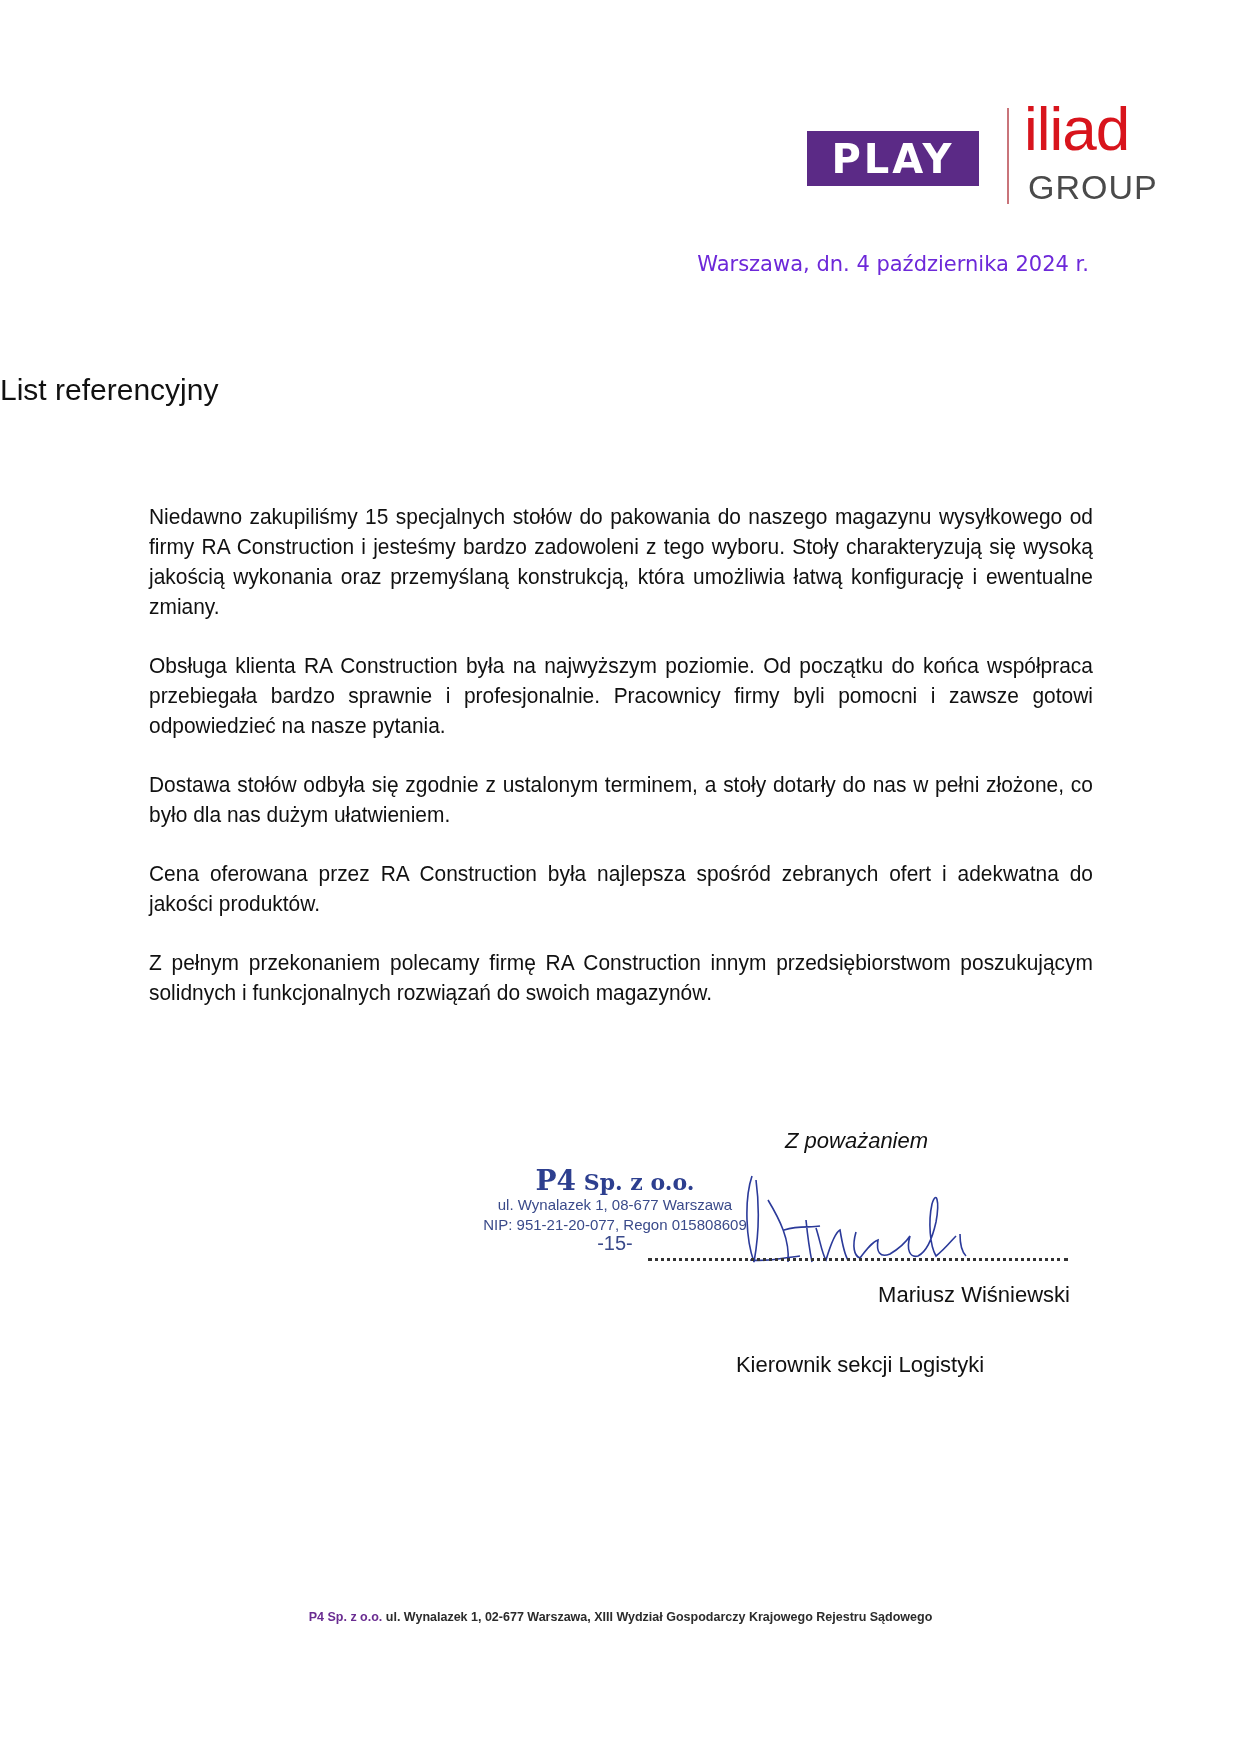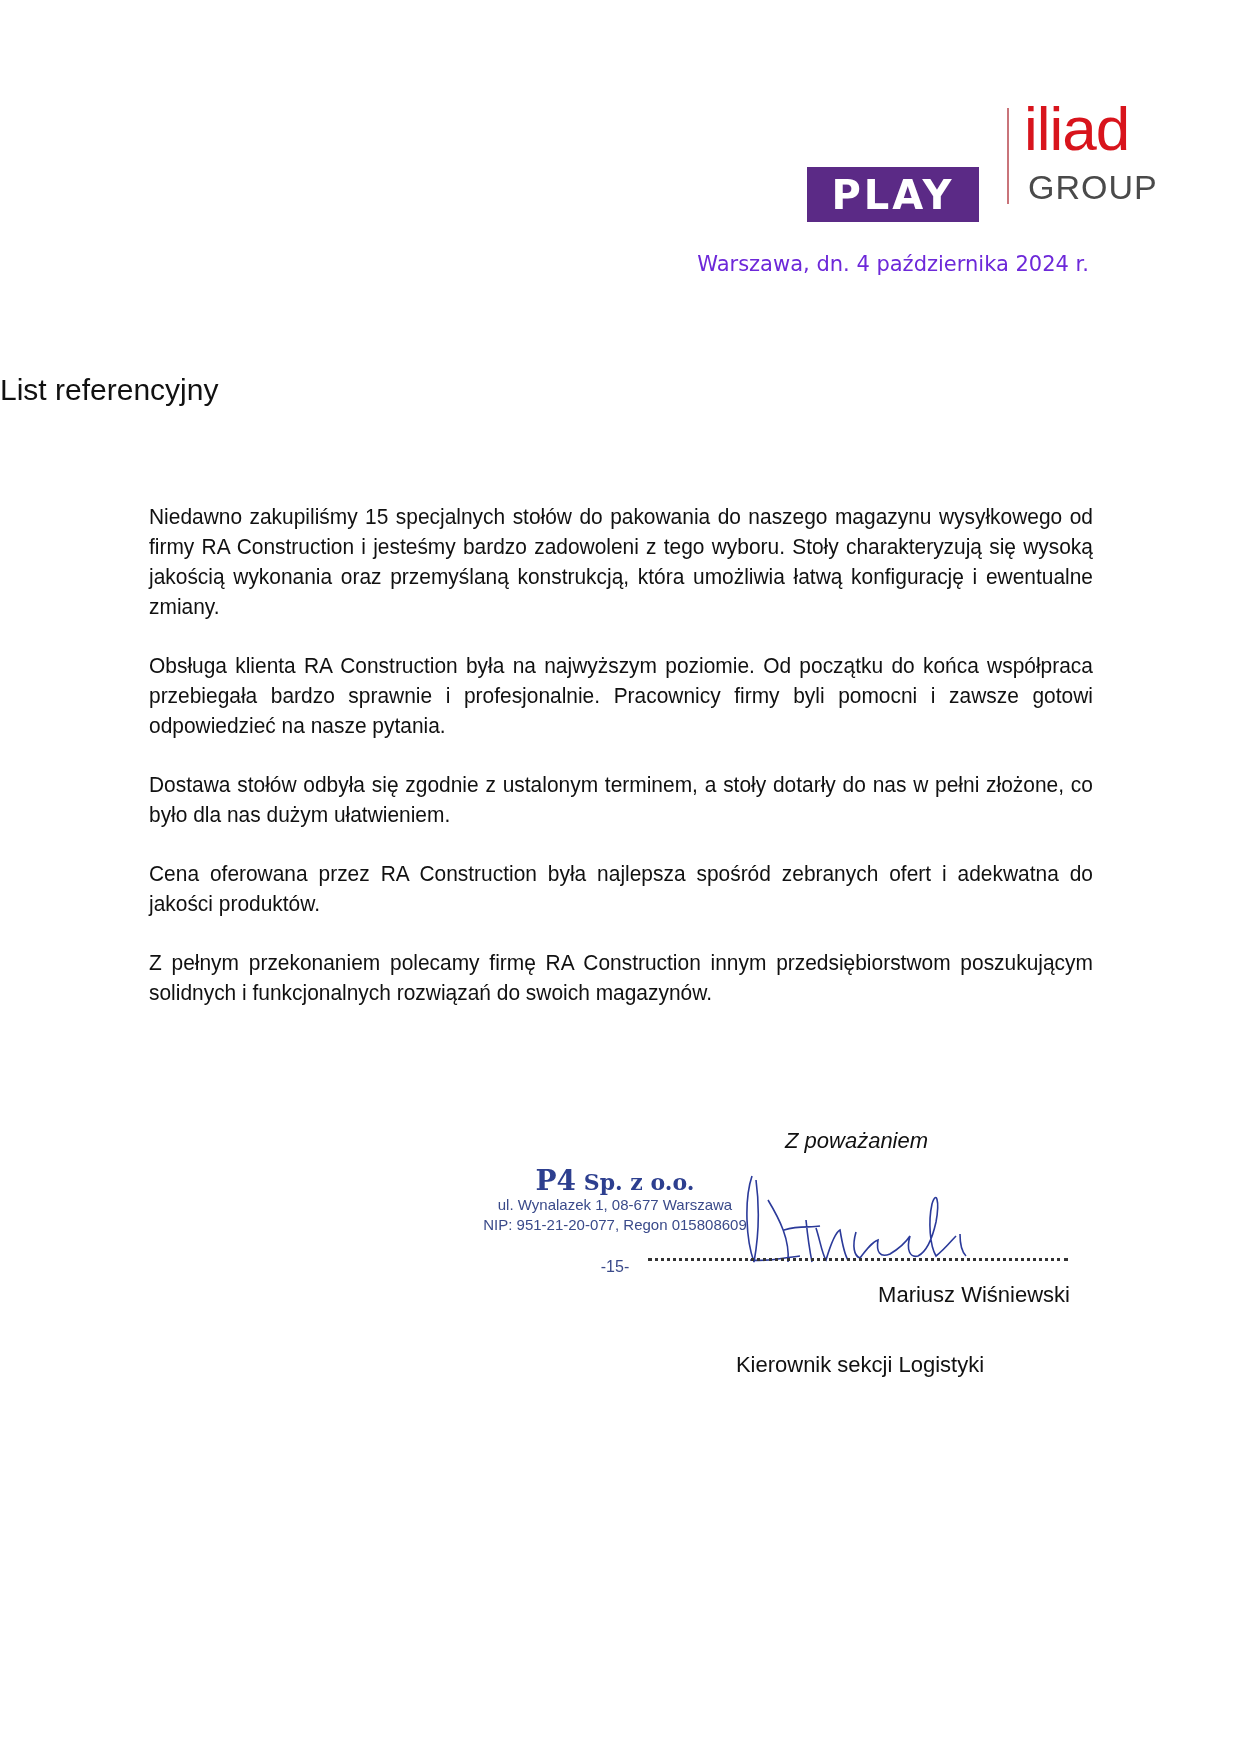--- a/index.html
+++ b/index.html
@@ -5,21 +5,21 @@
     html, body { margin: 0; padding: 0; background: #ffffff; }
     body { width: 1241px; height: 1755px; position: relative; overflow: hidden; color: #111; }
     .abs { position: absolute; }
 
     
     .logo-play {
       left: 807px; top: 131px; width: 172px; height: 55px;
       background: #5b2a86;
       display: flex; align-items: center; justify-content: center;
       color: #ffffff; font-family: "DejaVu Sans", sans-serif; font-weight: bold;
-      font-size: 40px; letter-spacing: 3px; margin-top: 36px;
+      font-size: 40px; letter-spacing: 3px;
     }
     .logo-divider { left: 1007px; top: 108px; width: 2px; height: 96px; background: #c9747a; }
     .logo-iliad {
       left: 1024px; top: 98px; font-family: "Liberation Sans", sans-serif;
       font-size: 62px; color: #d8141c; letter-spacing: -1px; line-height: 1;
     }
     .logo-group {
       left: 1028px; top: 170px; font-family: "Liberation Sans", sans-serif;
       font-size: 34px; color: #4a4a4a; letter-spacing: 1px; line-height: 1;
     }
@@ -48,21 +48,21 @@
     .closing {
       left: 785px; top: 1128px; font-family: "Liberation Sans", sans-serif;
       font-size: 22px; color: #111; font-style: italic;
     }
 
     
     .stamp { left: 480px; top: 1168px; width: 270px; text-align: center; color: #2d3f8f; }
     .stamp-company { font-family: "DejaVu Serif", serif; font-weight: bold; font-size: 22px; line-height: 26px; }
     .stamp-company .big { font-size: 28px; }
     .stamp-line { font-family: "Liberation Sans", sans-serif; font-size: 15px; line-height: 20px; color: #3a4a8a; white-space: nowrap; }
-    .stamp-num { font-family: "Liberation Sans", sans-serif; font-size: 16px; line-height: 16px; color: #3a4a8a; margin-top: 24px; }
+    .stamp-num { font-family: "Liberation Sans", sans-serif; font-size: 20px; line-height: 16px; color: #3a4a8a; }
 
     
     .signature { left: 740px; top: 1170px; width: 260px; height: 100px; }
 
     .dots {
       left: 648px; top: 1254px; width: 420px; height: 4px;
       border-bottom: 3px dotted #333;
     }
     .signer-name {
       left: 650px; width: 420px; top: 1282px; text-align: right;
@@ -119,13 +119,16 @@
   <path d="M12 6 C4 30 6 70 14 92 M14 92 C18 70 20 40 16 10 M10 90 C30 92 40 88 60 86" fill="none" stroke="#2b3a9a" stroke-width="1.6"></path>
   <path d="M28 30 C40 50 50 70 48 92 M44 60 C60 55 70 58 80 56 M66 50 C68 70 70 82 72 92 M76 58 C80 70 82 84 86 90 C92 70 96 62 100 60 C102 72 104 84 108 90" fill="none" stroke="#2b3a9a" stroke-width="1.6"></path>
   <path d="M116 62 C112 76 114 86 120 88 C126 80 132 72 138 70 C136 82 140 88 150 84 C160 78 166 72 170 66 C166 80 170 88 178 86 C186 82 192 70 196 52 C200 30 196 20 192 34 C188 52 190 76 196 86 C204 80 212 70 216 66 M220 64 C220 74 222 82 226 86" fill="none" stroke="#2b3a9a" stroke-width="1.6"></path>
 </svg>
 
 <div class="abs dots"></div>
 <div class="abs signer-name">Mariusz Wiśniewski</div>
 <div class="abs signer-role">Kierownik sekcji Logistyki</div>
 
 <div class="abs footer">
+  <div>
+    <span class="brand">P4 Sp. z o.o.</span><span> ul. Wynalazek 1, 02-677 Warszawa, XIII Wydział Gospodarczy Krajowego Rejestru Sądowego</span>
+  </div>
 </div>
 
 </body></html>

